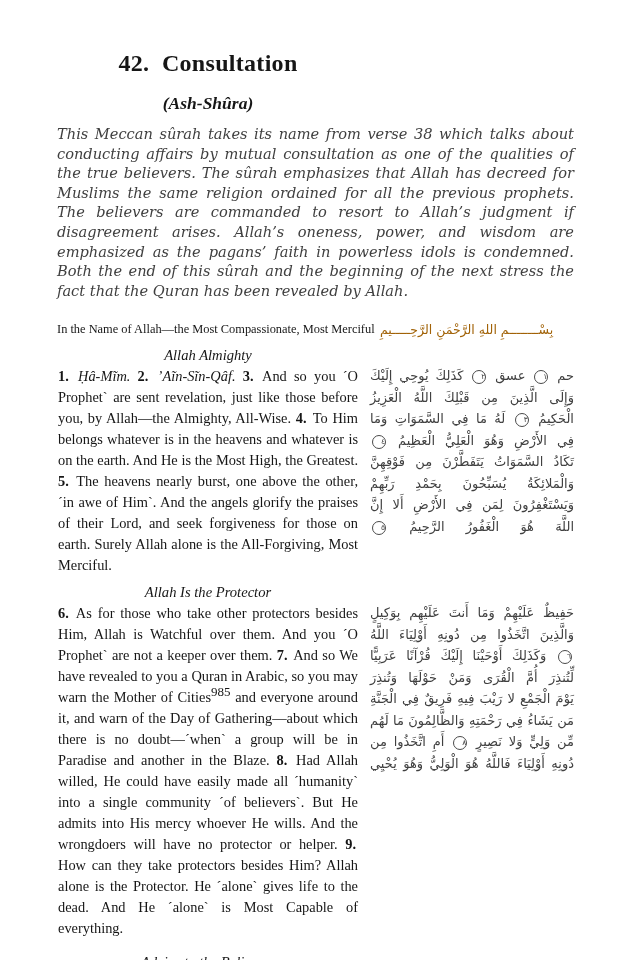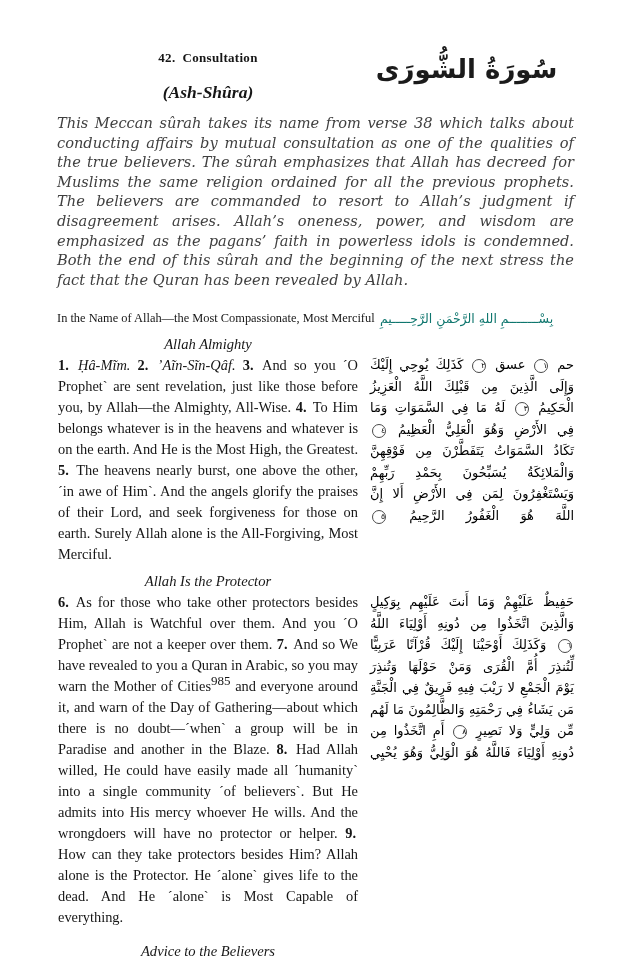--- a/index.html
+++ b/index.html
@@ -4,70 +4,69 @@
 <style>
   html,body{margin:0;padding:0;}
   body{
     width:622px;height:960px;background:#ffffff;overflow:hidden;
     font-family:"Liberation Serif","DejaVu Serif",serif;color:#161616;
   }
   .page{padding:50px 48px 0 57px;}
   
   .header-row{display:flex;align-items:flex-start;}
   .title-block{width:302px;text-align:center;}
-  .title-main{font-size:13px;font-weight:bold;letter-spacing:.3px;}
+  .title-main{font-size:24px;font-weight:bold;letter-spacing:.3px;}
   .title-sub{font-size:17.5px;font-weight:bold;font-style:italic;margin-top:16px;}
   .arabic-title{
     flex:1;text-align:center;direction:rtl;
     font-family:"DejaVu Sans",sans-serif;font-size:26px;font-weight:bold;
     padding-top:4px;color:#1b1b1b;
   }
   
   .intro{
     margin:10px 0 0 0;font-style:italic;font-family:"DejaVu Serif",serif;
     font-size:14.6px;line-height:19.6px;text-align:justify;color:#3f3f3f;
   }
   
   .basmalah-row{display:flex;margin-top:22px;align-items:center;}
   .bas-en{width:302px;font-size:12.4px;white-space:nowrap;}
   .bas-ar{
     flex:1;text-align:center;direction:rtl;font-family:"DejaVu Sans",sans-serif;
-    font-size:12.5px;color:#0f766e;
+    font-size:12.5px;color:#a16207;
   }
   
   .sections{margin-top:8px;}
   .section-row{display:flex;margin-top:5px;}
   .section-row:last-child{margin-top:12px;}
   .sec-en{width:302px;}
   .sec-heading{text-align:center;font-style:italic;font-size:14.6px;line-height:20px;}
   .verses{margin:1px;font-size:14.4px;line-height:21px;text-align:justify;}
   .vn{font-weight:bold;margin-right:2px;}
   .it{font-style:italic;}
   sup{font-size:13px;line-height:0;}
   .sec-ar{width:204px;margin-left:auto;padding-top:20px;direction:rtl;}
   .ar-line{
     font-family:"DejaVu Sans",sans-serif;font-size:13px;line-height:21.5px;
-    text-align:justify;text-align-last:justify;color:#000000;
+    text-align:justify;text-align-last:justify;color:#404040;
   }
   .ayah{
     display:inline-block;width:12px;height:12px;line-height:12px;border:1px solid #4a4a4a;
     border-radius:50%;font-size:7.5px;text-align:center;margin:0 2px;vertical-align:1px;
   }
 </style>
 </head>
 <body>
 
 <div class="page">
 
   <div class="header-row">
     <div class="title-block">
       <div class="title-main">42.&nbsp; Consultation</div>
       <div class="title-sub">(Ash-Shûra)</div>
     </div>
-    <div class="arabic-title">سُورَةُ الشُّورَى</div>
   </div>
 
   <p class="intro">This Meccan sûrah takes its name from verse 38  which talks about conducting affairs by mutual consultation as one of the qualities of the true believers. The sûrah emphasizes that Allah has decreed for Muslims the same religion ordained for all the previous prophets. The believers are commanded to resort to Allah’s judgment if disagreement arises. Allah’s oneness, power, and wisdom are emphasized as the pagans’ faith in powerless idols is condemned. Both the end of this sûrah and the beginning of the next stress the fact that the Quran has been revealed by Allah.</p>
 
   <div class="basmalah-row">
     <div class="bas-en">In the Name of Allah—the Most Compassionate, Most Merciful</div>
     <div class="bas-ar">بِسْــــــــمِ اللهِ الرَّحْمَنِ الرَّحِـــــيمِ</div>
   </div>
 
   <div class="sections">

